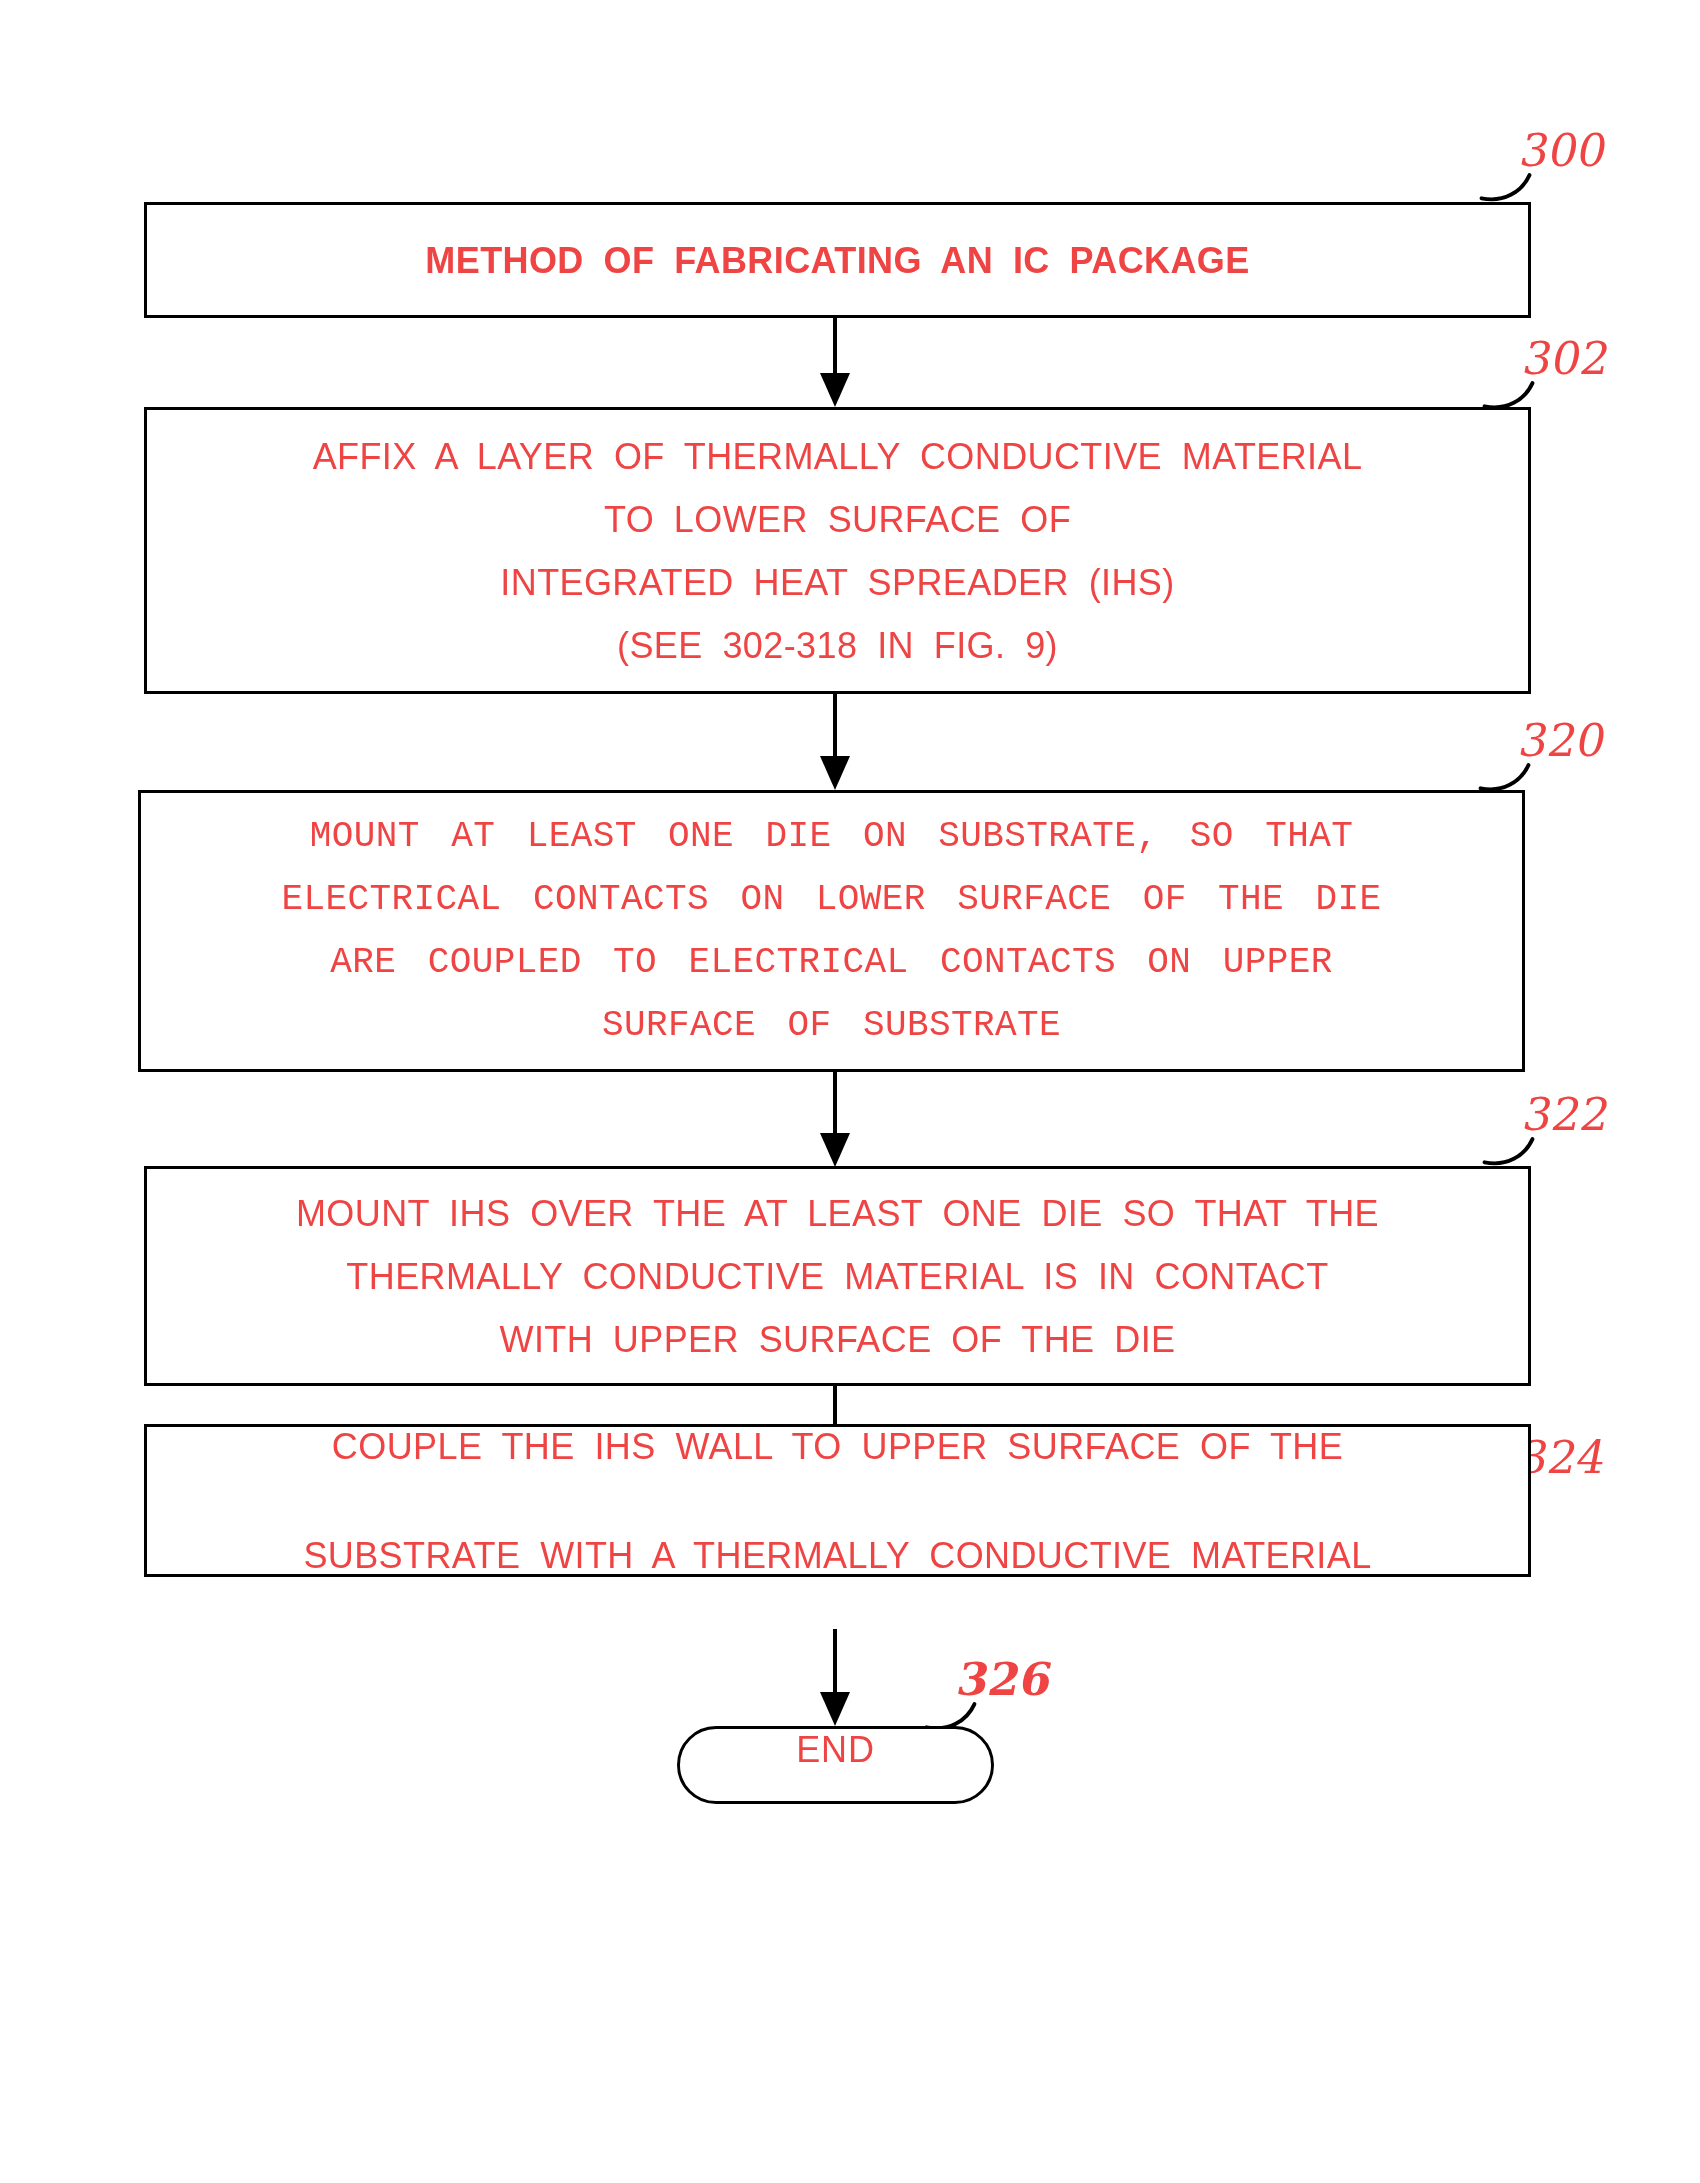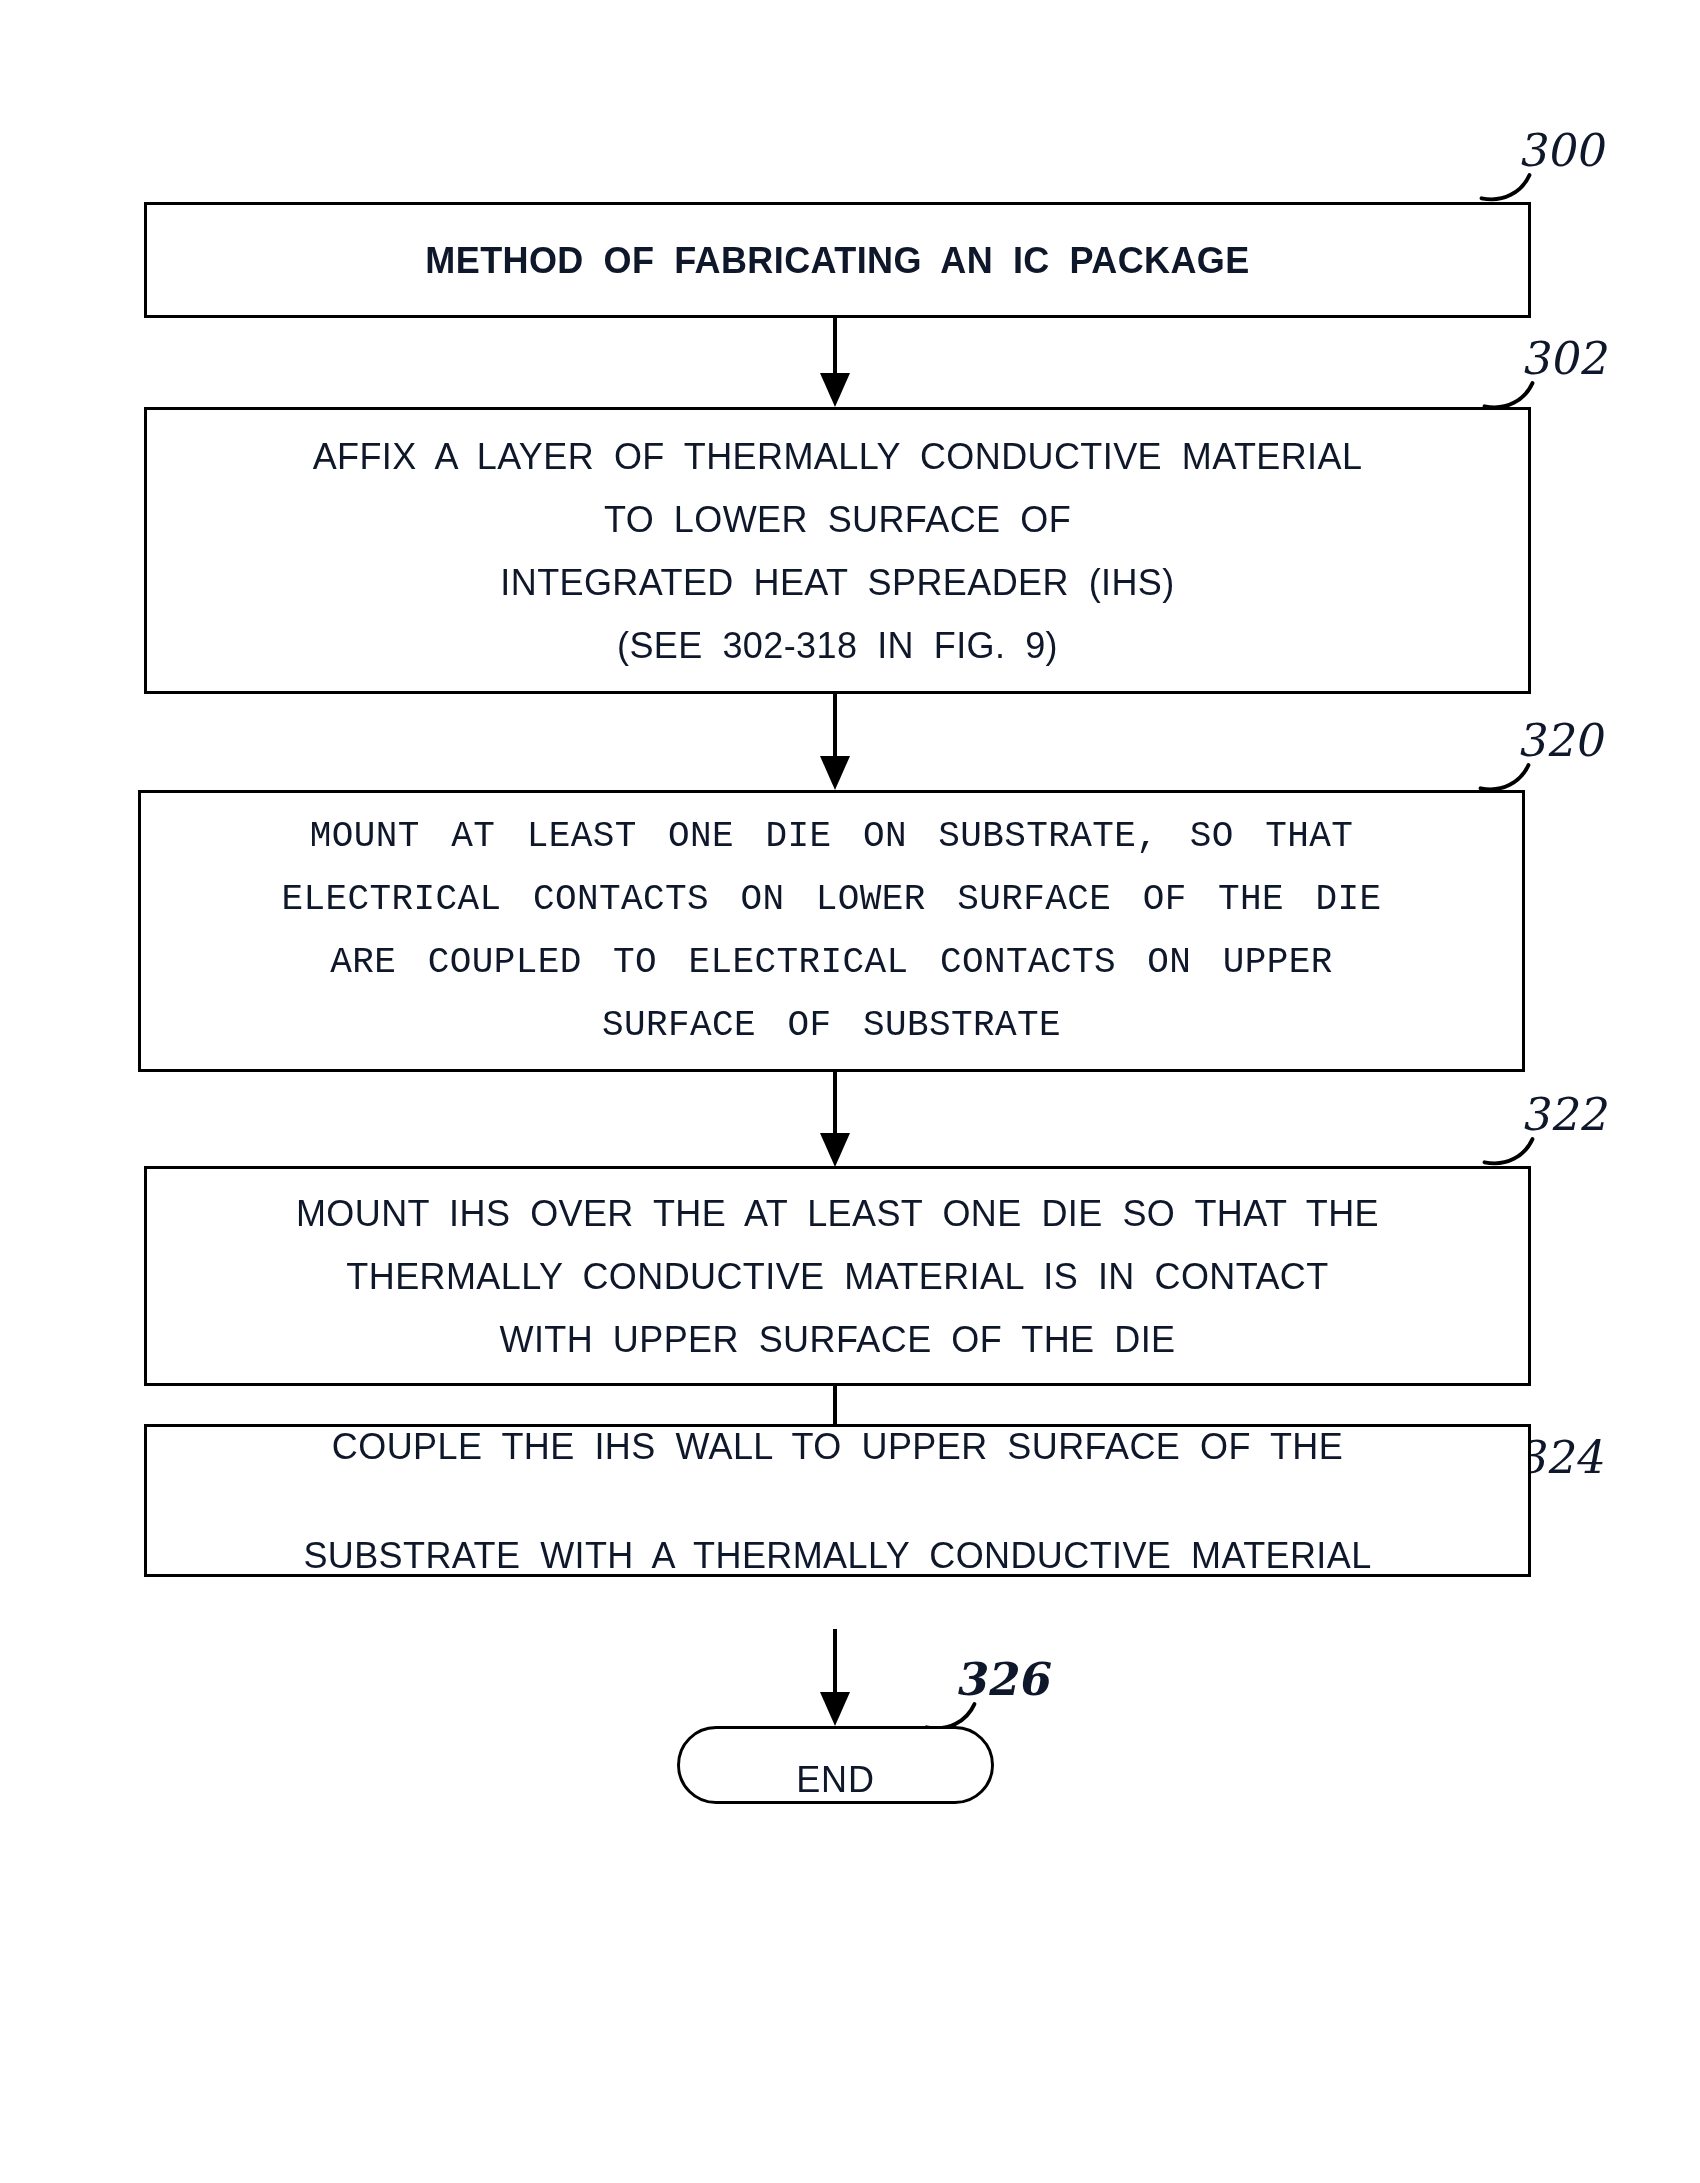--- a/index.html
+++ b/index.html
@@ -2,21 +2,21 @@
 <html style="font-size:12.5px"><head>
 <meta charset="utf-8">
 <style>
   * { margin: 0; padding: 0; box-sizing: border-box; }
   html, body { background: #ffffff; }
   .page {
     position: relative;
     width: 1701px;
     height: 1816px;
     background: #ffffff;
-    color: #0f172a;
+    color: #ef4444;
     font-family: "Liberation Sans", sans-serif;
     overflow: hidden;
   }
   .box {
     position: absolute;
     border: 3.1px solid #000;
     background: #fff;
     display: flex;
     flex-direction: column;
     justify-content: center;
@@ -58,21 +58,21 @@
     line-height: 45px;
   }
   .ref svg { position: absolute; left: 0; bottom: 0; }
   .terminal {
     position: absolute;
     border: 3.1px solid #000;
     border-radius: 47px;
     background: #fff;
     display: flex;
     justify-content: center;
-    align-items: flex-end;
+    align-items: flex-start;
   }
   .terminal-label {
     font-size: 36px;
     letter-spacing: 0.8px;
   }
   .fig-caption {
     position: absolute;
     left: 0; right: 0;
     text-align: center;
     font-family: "DejaVu Serif", serif;

